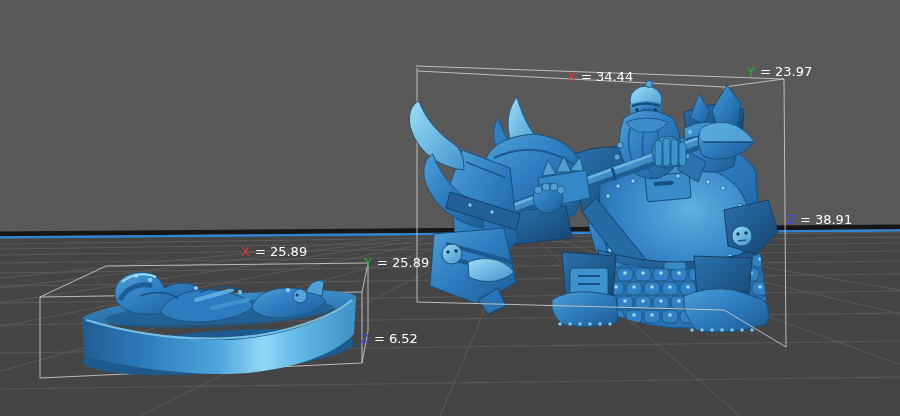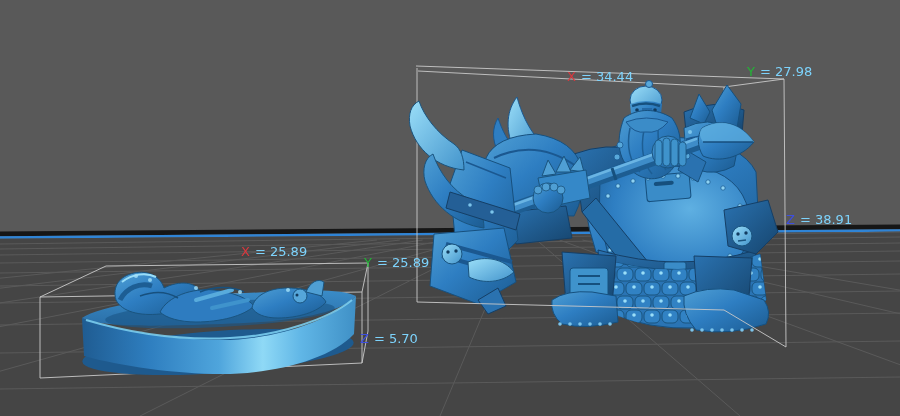--- a/index.html
+++ b/index.html
@@ -1,21 +1,21 @@
 <!DOCTYPE html>
 <html><head>
 <meta charset="utf-8">
 <style>
   html,body{margin:0;padding:0;width:900px;height:416px;overflow:hidden;background:#595959;
     font-family:"DejaVu Sans","Liberation Sans",sans-serif;}
   #stage{position:relative;width:900px;height:416px;}
   #scene{position:absolute;left:0;top:0;}
   .dim-label{position:absolute;display:flex;gap:5px;font-size:13px;line-height:14px;
     white-space:nowrap;pointer-events:none;}
-  .dim-label .rest{color:#7dd3fc;}
+  .dim-label .rest{color:#ffffff;}
   .dim-label .axis{font-weight:normal;}
   
   #lbl-left-x{left:241px;top:245px;}
   #lbl-left-y{left:364px;top:256px;}
   #lbl-left-z{left:360px;top:332px;}
   #lbl-right-x{left:567px;top:70px;}
   #lbl-right-y{left:747px;top:65px;}
   #lbl-right-z{left:786px;top:213px;}
 </style>
 </head>
@@ -367,27 +367,27 @@
 <div class="dim-label" id="lbl-left-x">
   <span class="axis axis-x" style="color: rgb(217, 56, 62);">X</span>
   <span class="rest">= 25.89</span>
 </div>
 <div class="dim-label" id="lbl-left-y">
   <span class="axis axis-y" style="color: rgb(34, 180, 53);">Y</span>
   <span class="rest">= 25.89</span>
 </div>
 <div class="dim-label" id="lbl-left-z">
   <span class="axis axis-z" style="color: rgb(61, 78, 224);">Z</span>
-  <span class="rest">= 5.70</span>
+  <span class="rest">= 6.52</span>
 </div>
 <div class="dim-label" id="lbl-right-x">
   <span class="axis axis-x" style="color: rgb(217, 56, 62);">X</span>
   <span class="rest">= 34.44</span>
 </div>
 <div class="dim-label" id="lbl-right-y">
   <span class="axis axis-y" style="color: rgb(34, 180, 53);">Y</span>
-  <span class="rest">= 27.98</span>
+  <span class="rest">= 23.97</span>
 </div>
 <div class="dim-label" id="lbl-right-z">
   <span class="axis axis-z" style="color: rgb(61, 78, 224);">Z</span>
   <span class="rest">= 38.91</span>
 </div>
 </div>
 
 </body></html>

